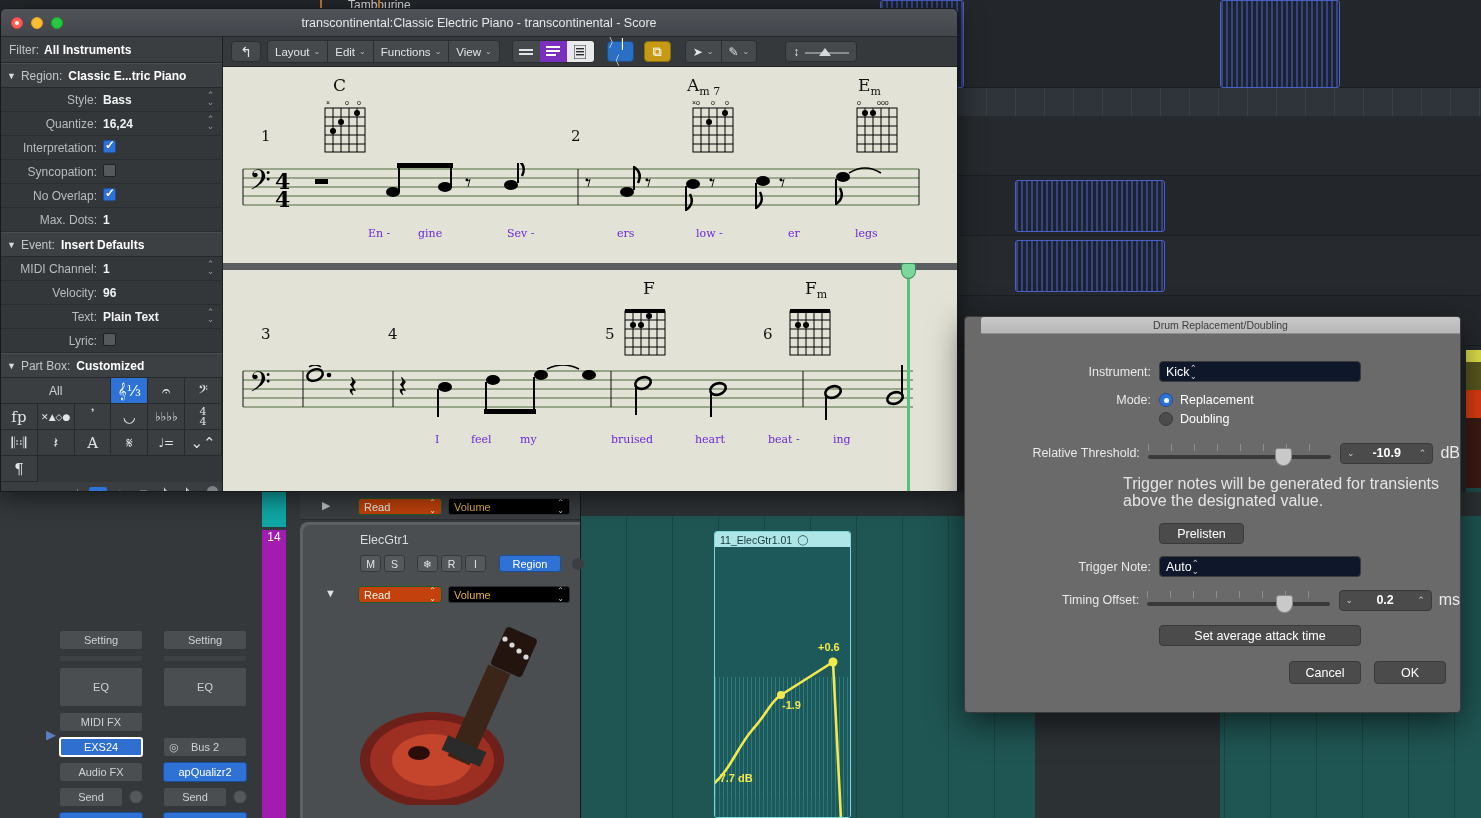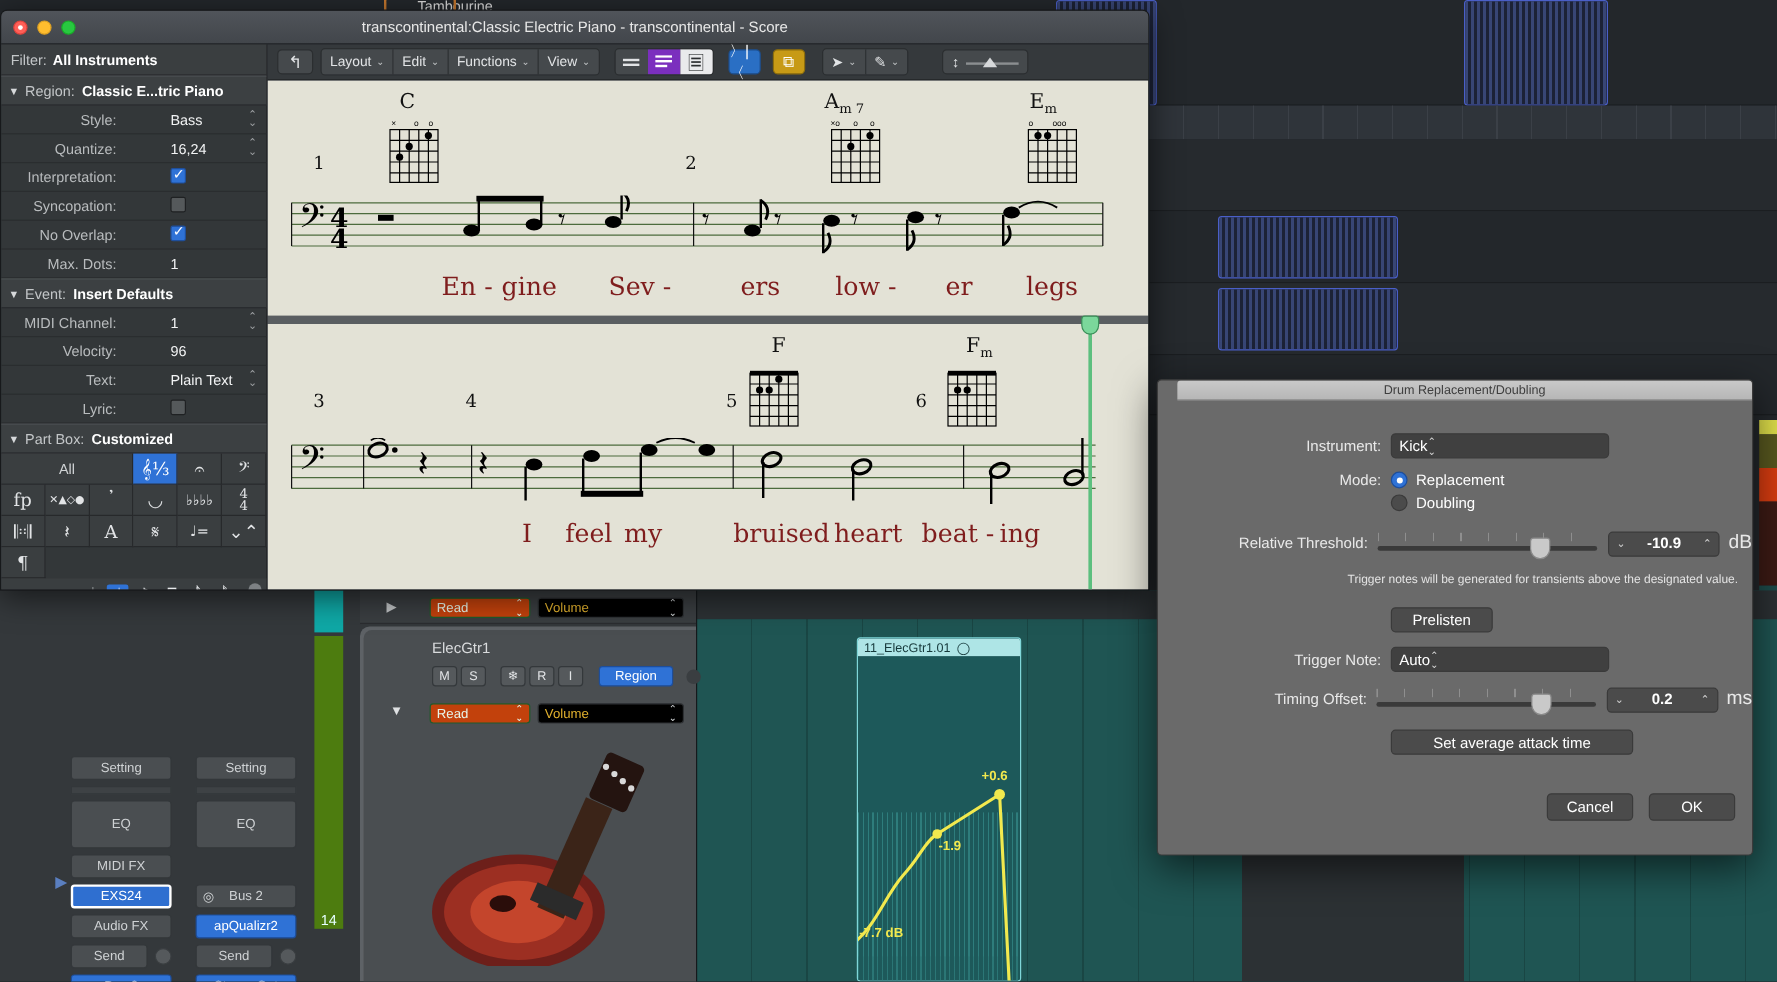--- a/index.html
+++ b/index.html
@@ -46,21 +46,21 @@
   .tl.r::after{content:""; display:block; width:4px;height:4px;background:#fff;border-radius:50%;margin:3px auto;}
 
   #score-body { display:flex; height:456px; }
 
   
   #inspector { width:222px; background:#333739; border-right:1px solid #1d1f21;
      font-size:12px; color:#cfd2d4; }
   .insp-row { display:flex; align-items:center; height:24px;
      border-bottom:1px solid #2a2d2f; padding:0 6px; }
   .insp-row .lbl { flex:0 0 auto; text-align:right; width:96px; color:#b9bcbe; padding-right:6px;}
-  .insp-row .val { color:#f2f3f4; font-weight:normal; flex:1;margin-left:39px; }
+  .insp-row .val { color:#f2f3f4; font-weight:bold; flex:1; }
   .insp-row .step { width:11px; height:16px; color:#9a9da0; font-size:9px; line-height:7px; text-align:center;}
   .insp-head { background:#3c4042; height:25px; display:flex; align-items:center;
      padding:0 6px; border-bottom:1px solid #26292b; border-top:1px solid #4a4e50;}
   .insp-head .tri { font-size:9px; margin-right:5px; color:#d6d8da;}
   .insp-head .k { color:#c3c6c8; margin-right:6px;}
   .insp-head .v { color:#ffffff; font-weight:bold;}
   .chk { width:13px;height:13px;border-radius:2px;border:1px solid #1f2123;background:#55595b;
      display:inline-block; position:relative;}
   .chk.on { background:#2f72d6; border-color:#1f4f9c;}
   .chk.on::after{content:"✓"; position:absolute; left:1px; top:-3px; color:#fff; font-size:12px;}
@@ -100,59 +100,59 @@
   .tb-sq.blue{background:#2a6fc4; border-radius:4px; border:1px solid #1d4e8c;}
   .tb-sq.gold{background:#c79a16; border-radius:4px; border:1px solid #8e6e0c;}
   .caret{font-size:8px;color:#b9bcbe;}
 
   #paper { flex:1; background:#5a5e61; padding:0; position:relative; overflow:hidden;}
   .system { background:#e3e2d6; position:absolute; left:0; right:0; }
   .mnum { position:absolute; font-family:"DejaVu Serif",serif; font-size:15px; color:#111;}
   .chordname { position:absolute; font-family:"DejaVu Serif",serif; font-size:17px; color:#111;}
   .chordname sub{font-size:11px;}
   .griddia { position:absolute; }
-  .lyric { position:absolute; font-family:"DejaVu Serif",serif; font-size:21px; color:#7f1d1d; }
+  .lyric { position:absolute; font-family:"DejaVu Serif",serif; font-size:11px; color:#6d28d9; }
   .playhead { position:absolute; width:3px; background:#4ec77c; top:0; bottom:0;}
   .playhead-flag{position:absolute; width:15px;height:16px;background:#7bd79b;border:1px solid #3a8f58;
      border-radius:3px 3px 50% 50%; left:-6px; top:-2px;}
 
   
   #drum-dialog {
     position:absolute; left:964px; top:316px; width:497px; height:397px;
     background:#6a6a6a; border:1px solid #3b3b3b; border-radius:4px;
     box-shadow:0 10px 34px rgba(0,0,0,.6);
     padding-left:16px;
   }
   #dd-title { height:17px; background:linear-gradient(#c9c9c9,#b6b6b6); color:#3e3e3e;
      font-size:10.5px; display:flex; align-items:center; justify-content:center;
      border-bottom:1px solid #8d8d8d; border-radius:3px 3px 0 0;}
   .dd-row { display:flex; align-items:center; margin-top:12px; }
   .dd-lbl { width:178px; text-align:right; padding-right:8px; color:#e9e9e9; font-size:12.5px;}
-  .dd-select { width:182px; height:21px; background:#404040; border:1px solid #3a3a3a;
+  .dd-select { width:202px; height:21px; background:#0f172a; border:1px solid #3a3a3a;
      border-radius:4px; display:flex; align-items:center; padding:0 6px; color:#fff; font-size:12.5px;
      }
   .dd-select .arrows{font-size:8.5px; line-height:8px; color:#d7d7d7; text-align:center;}
   .radio { width:14px;height:14px;border-radius:50%; background:#4b4b4b; border:1px solid #3a3a3a;
      display:inline-block; position:relative; margin-right:7px; flex:0 0 auto;}
   .radio.on{ background:#2f72d6; border-color:#1d4e9c;}
   .radio.on::after{content:""; position:absolute; left:4px; top:4px; width:5px;height:5px;
      background:#fff;border-radius:50%;}
   .dd-radio-lbl{color:#fff; font-size:12.5px;}
   .slider-wrap{ position:relative; width:196px; height:22px; }
   .slider-track{ position:absolute; top:13px; left:0; right:0; height:4px; background:#3a3a3a; border-radius:2px;}
   .slider-ticks{ position:absolute; top:2px; left:0; right:0; height:7px;
      background-image:repeating-linear-gradient(90deg,#8f8f8f 0 1px, transparent 1px 23px);}
   .slider-thumb{ position:absolute; top:6px; width:17px; height:18px; background:#c9c9c9;
      border:1px solid #8a8a8a; border-radius:3px 3px 48% 48%; }
   .num-field{ width:99px; height:21px; background:#4b4b4b; border:1px solid #3a3a3a; border-radius:4px;
      display:flex; align-items:center; justify-content:space-between; padding:0 6px; margin-left:9px;}
   .num-field .v{ flex:1; text-align:center; color:#fff; font-size:12.5px; font-weight:bold;}
   .num-field .c{ font-size:9px; color:#cfcfcf;}
   .unit{ color:#e9e9e9; font-size:16px; margin-left:7px;}
-  .dd-help{ color:#e4e4e4; font-size:10px; line-height:17px; margin:11px 0 0 142px; width:330px;}
+  .dd-help{ color:#e4e4e4; font-size:16px; line-height:17px; margin:11px 0 0 142px; width:330px;}
   .dd-btn{ height:21px; background:#4b4b4b; border:1px solid #3a3a3a; border-radius:4px;
      color:#fff; font-size:12.5px; display:inline-flex; align-items:center; justify-content:center;
      padding:0 12px;}
   .dd-footer{ position:absolute; right:14px; bottom:28px; display:flex; gap:13px;}
   .dd-footer .dd-btn{ width:72px; height:23px;}
 
   
   .auto-head { position:absolute; background:#3c4043; }
   .sel-sm { height:17px; border-radius:3px; display:flex; align-items:center; justify-content:space-between;
      padding:0 5px; font-size:11px;}
@@ -225,22 +225,22 @@
   <div style="position:absolute;left:580px;top:492px;width:0;bottom:0;border-left:1px solid #15191c;"></div>
 
   <div style="position:absolute;left:348px;top:-2px;color:#d9d9d9;font-size:12px;">Tambourine</div>
   <div style="position:absolute;left:320px;top:-12px;width:60px;height:26px;border:2px solid #c2762e;
        border-radius:50% 50% 0 0;border-bottom:0;"></div>
 </div>
 
 <div style="position:absolute;left:0;top:492px;width:580px;height:326px;background:#34383b;"></div>
 
 <div style="position:absolute;left:262px;top:492px;width:24px;height:35px;background:#0fa8a6;"></div>
-<div style="position:absolute;left:262px;top:530px;width:24px;height:244px;background:#4d7c0f;
-     color:#e6ffff;font-size:12px;display:flex;align-items:flex-end;justify-content:center;">
+<div style="position:absolute;left:262px;top:530px;width:24px;height:288px;background:#a21caf;
+     color:#e6ffff;font-size:12px;display:flex;align-items:flex-start;justify-content:center;">
   <span>14</span>
 </div>
 
 <div class="auto-head" style="left:300px;top:492px;width:280px;height:28px;background:#3a3e41;
      border-bottom:1px solid #2a2d30;">
   <div style="position:absolute;left:22px;top:7px;color:#bfc2c4;font-size:11px;">▶</div>
   <div class="sel-sm sel-read" style="position:absolute;left:58px;top:6px;width:84px;">
     <span>Read</span>
     <span class="arrows" style="font-size:8px;line-height:8px;">⌃<br>⌄</span>
   </div>

